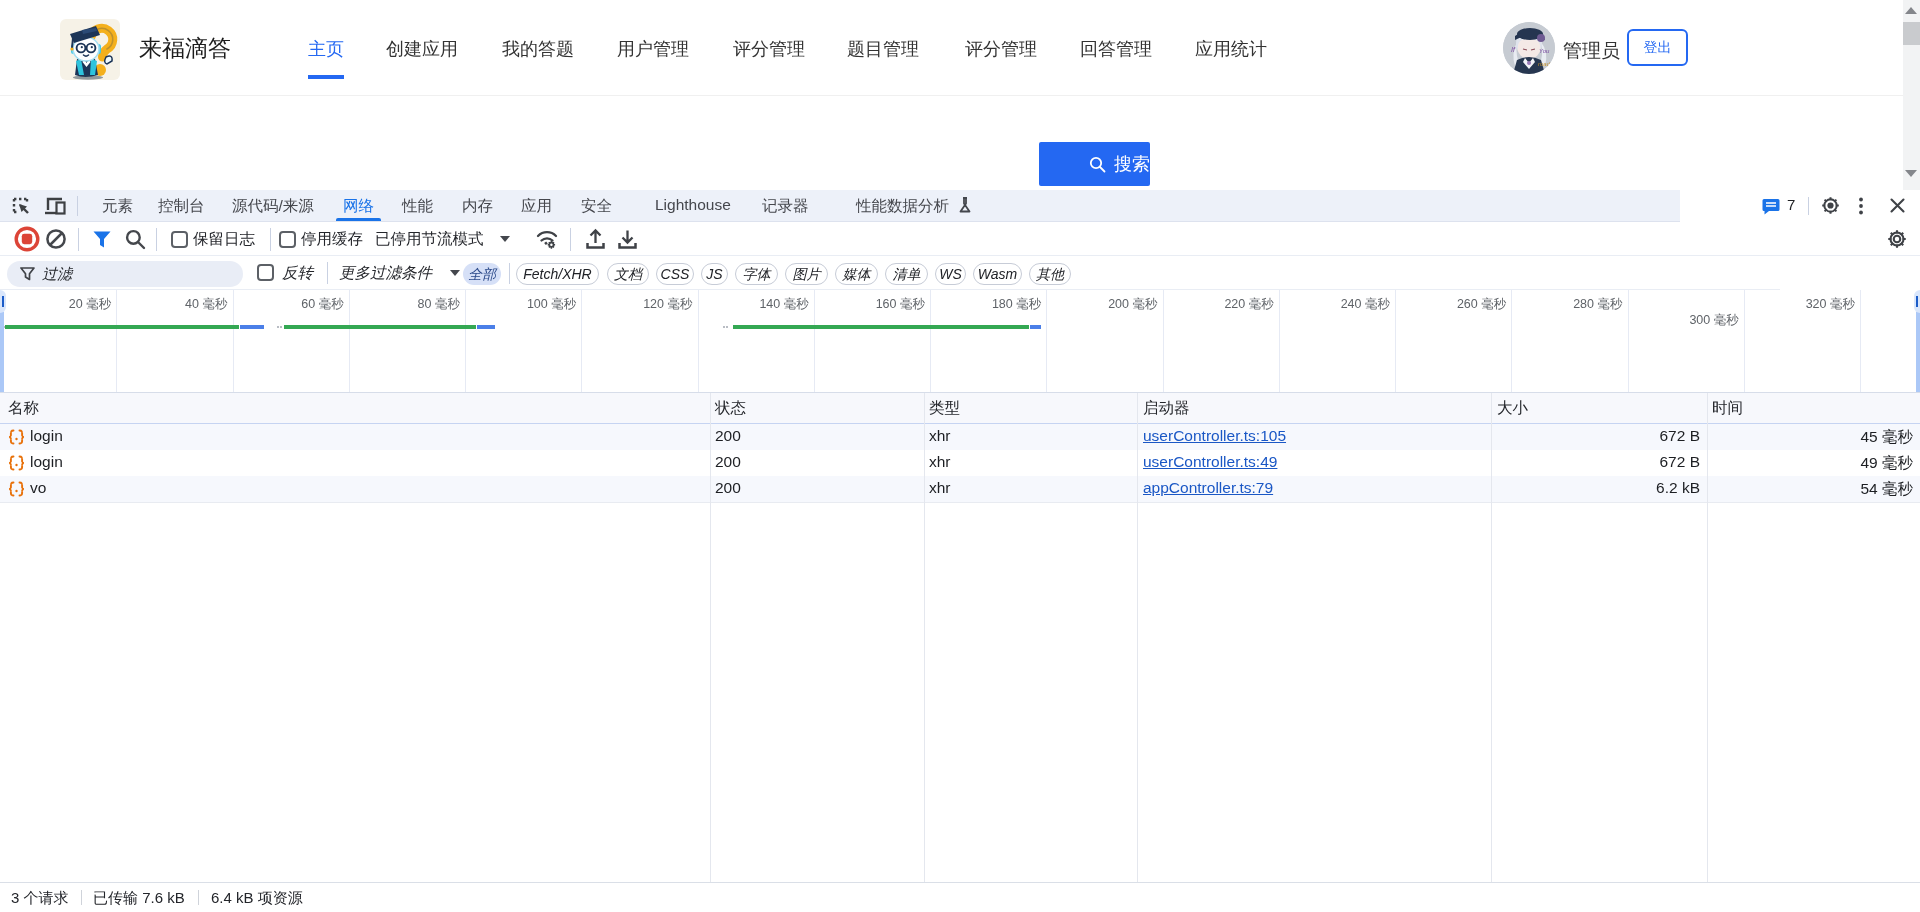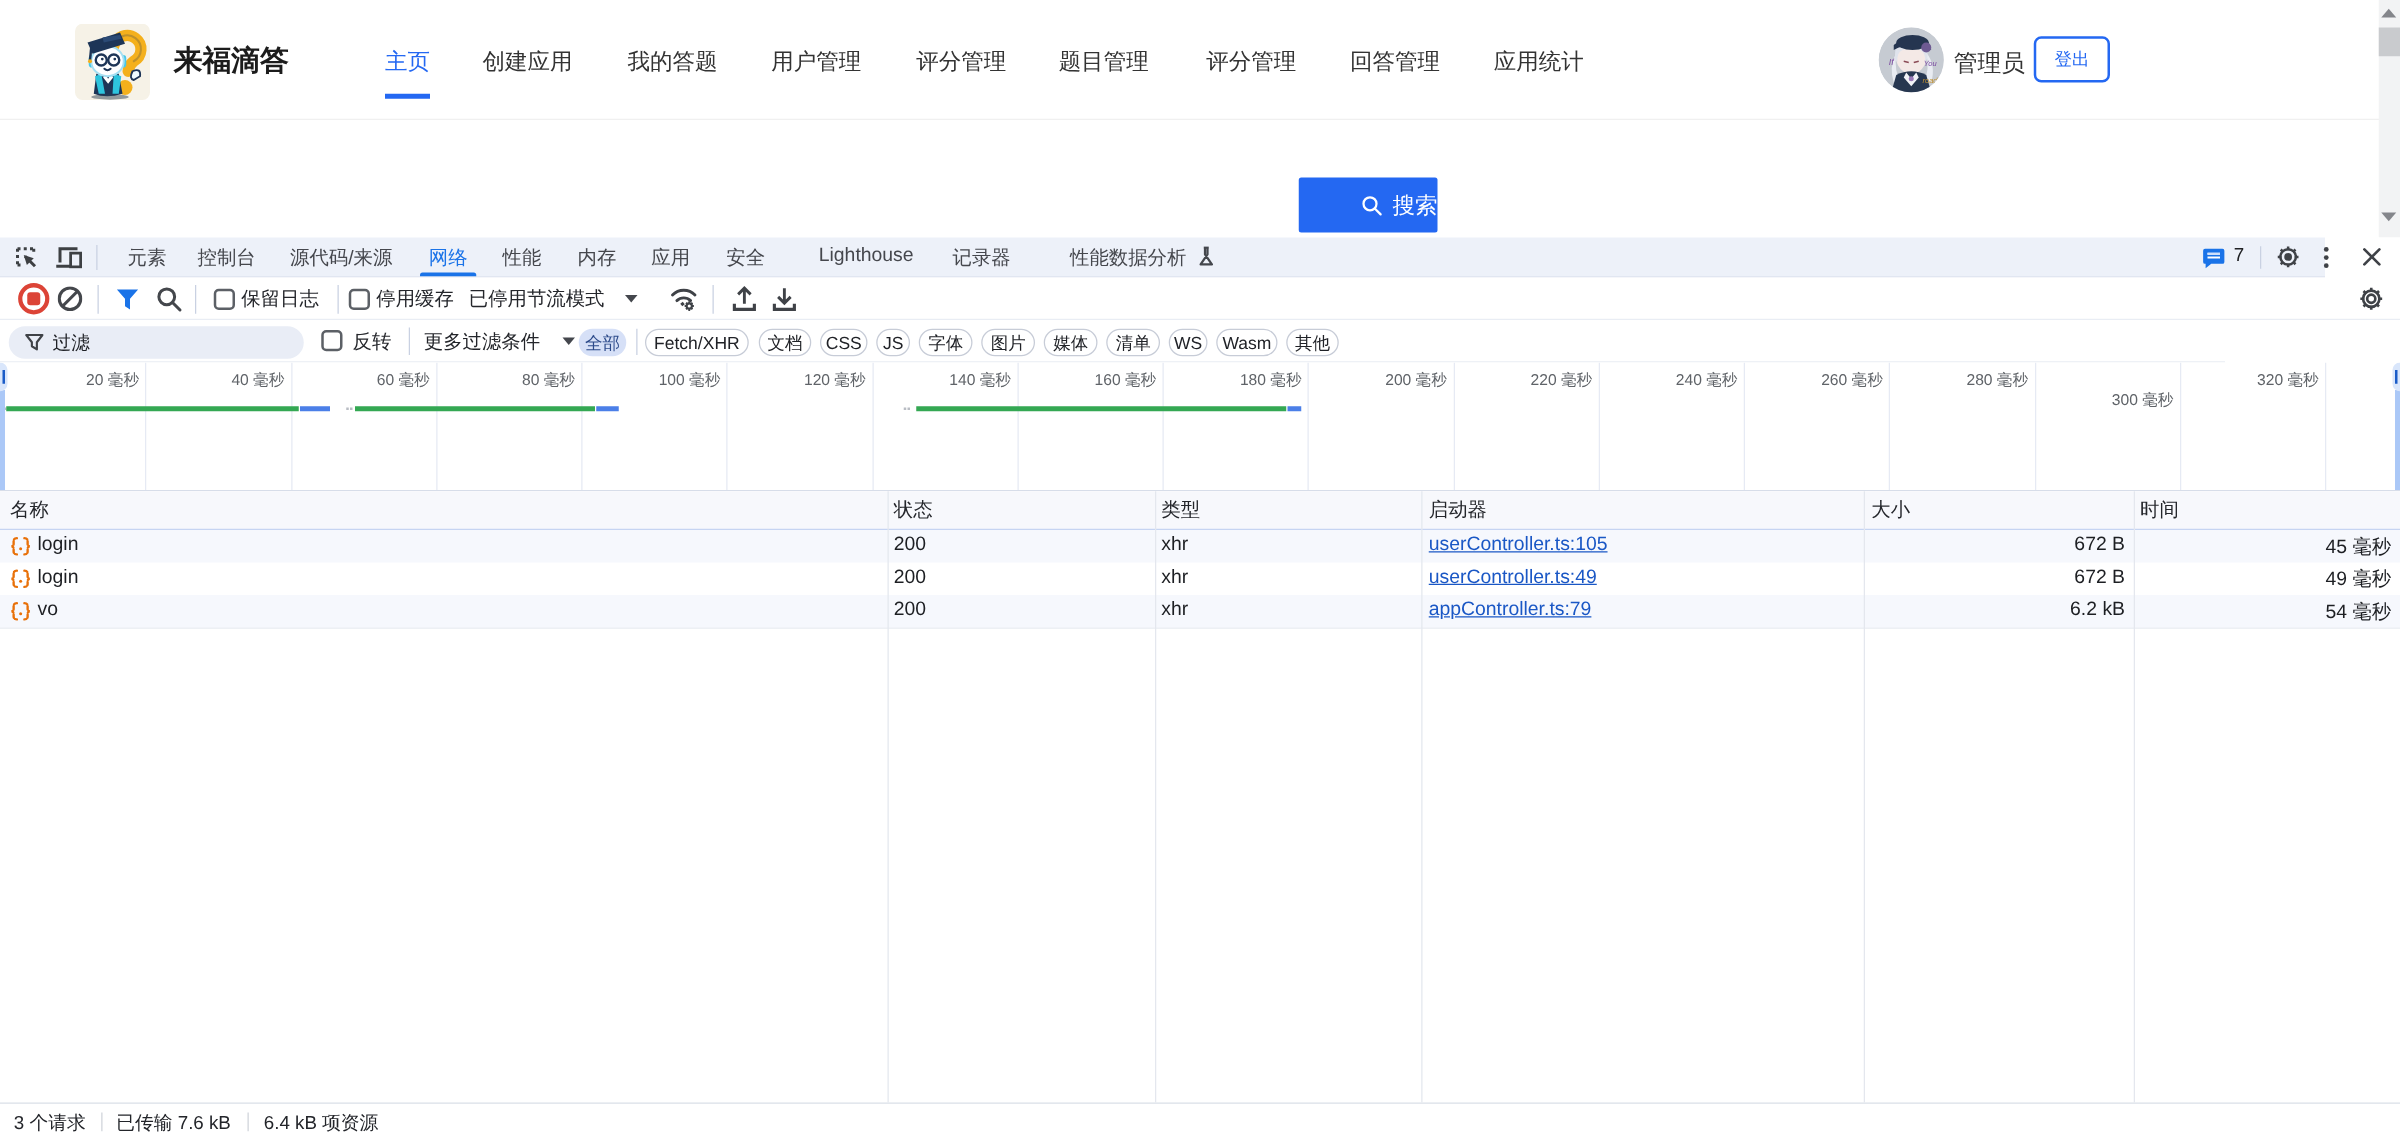--- a/index.html
+++ b/index.html
@@ -4,21 +4,21 @@
 <style>
   * { margin:0; padding:0; box-sizing:border-box; }
   html,body { width:1920px; height:912px; overflow:hidden; }
   body { font-family:"Liberation Sans","DejaVu Sans",sans-serif; color:#202124; background:#fff; position:relative; }
   .abs { position:absolute; }
 
   
   #page { position:absolute; left:0; top:0; width:1920px; height:190px; background:#fff; }
   #page-header { position:absolute; left:0; top:0; width:1920px; height:96px; background:#fff; border-bottom:1px solid #f0f0f0; }
   #logo { position:absolute; left:60px; top:19px; width:60px; height:61px; border-radius:6px; overflow:hidden; }
-  #brand-title { position:absolute; left:139px; top:33px; font-size:23px; font-weight:700; color:#1c1c1c; }
+  #brand-title { position:absolute; left:139px; top:33px; font-size:23px; font-weight:400; color:#1c1c1c; }
   .nav-item { position:absolute; top:37px; height:24px; font-size:18px; color:#333; white-space:nowrap; cursor:pointer; }
   .nav-item.active { color:#2468f2; }
   #nav-underline { position:absolute; left:308px; top:75px; width:36px; height:4px; background:#2468f2; }
   #avatar { position:absolute; left:1503px; top:22px; width:52px; height:52px; border-radius:50%; overflow:hidden; background:#c6cbd2; }
   #user-name { position:absolute; left:1563px; top:38px; font-size:19px; color:#333; }
   #logout-btn { position:absolute; left:1627px; top:29px; width:61px; height:37px; border:2px solid #2468f2; border-radius:6px; color:#2468f2; font-size:14px; text-align:center; line-height:33px; background:#fff; cursor:pointer; }
 
   
   #search-input { position:absolute; left:750px; top:142px; width:289px; height:44px; background:#f2f3f5; border:none; font-size:17px; padding:0 16px; color:#333; outline:none; }
   #search-input::placeholder { color:#b2b6bf; }
@@ -34,35 +34,35 @@
   
   #page-scrollbar { position:absolute; left:1903px; top:0; width:17px; height:190px; background:#f2f3f4; }
   #page-scrollbar .thumb { position:absolute; left:0; top:22px; width:17px; height:23px; background:#c9cbce; }
   .tri-up { width:0; height:0; border-left:6px solid transparent; border-right:6px solid transparent; border-bottom:7px solid #84868b; position:absolute; left:2px; top:7px; }
   .tri-down { width:0; height:0; border-left:6px solid transparent; border-right:6px solid transparent; border-top:7px solid #84868b; position:absolute; left:2px; top:170px; }
 
   
   #devtools { position:absolute; left:0; top:190px; width:1920px; height:722px; background:#fff; }
 
   
-  #dt-tabbar { position:absolute; left:0; top:0; width:1860px; height:32px; background:#edf1f9; border-bottom:1px solid #dde2ee; }
+  #dt-tabbar { position:absolute; left:0; top:0; width:1680px; height:32px; background:#edf1f9; border-bottom:1px solid #dde2ee; }
   .dt-tab { position:absolute; top:6px; height:20px; font-size:15.5px; color:#45474d; white-space:nowrap; cursor:pointer; }
   .dt-tab.active { color:#1a73e8; }
   #net-underline { position:absolute; left:336px; top:28px; width:45px; height:3px; border-radius:2px 2px 0 0; background:#1a73e8; }
   .vsep { position:absolute; width:1px; background:#c9d1e2; }
   #issues-count { position:absolute; left:1787px; top:6px; font-size:15px; color:#202124; }
 
   
   #dt-toolbar { position:absolute; left:0; top:32px; width:1920px; height:34px; background:#fff; border-bottom:1px solid #e9edf4; }
   .chk { position:absolute; width:17px; height:17px; border:2px solid #5c6066; border-radius:4px; background:#fff; cursor:pointer; }
   .tool-label { position:absolute; font-size:15.5px; color:#24262b; white-space:nowrap; }
   .caret { position:absolute; width:0; height:0; border-left:5.5px solid transparent; border-right:5.5px solid transparent; border-top:6px solid #44474d; }
 
   
-  #dt-filterbar { position:absolute; left:0; top:66px; width:1780px; height:34px; background:#fff; border-bottom:1px solid #e9edf4; }
+  #dt-filterbar { position:absolute; left:0; top:66px; width:1780px; height:34px; background:#fff; border-bottom:1px solid #e9edf4;font-style:italic; }
   #filter-input { position:absolute; left:7px; top:5px; width:236px; height:26px; border-radius:13px; background:#e9edf6; }
   #filter-input svg { position:absolute; left:13px; top:6px; }
   #filter-input .ph { position:absolute; left:35px; top:4px; font-size:15px; color:#1f2126; }
   .chip { position:absolute; top:7px; height:22px; border:1px solid #c7ccd7; border-radius:11px; background:#fff; font-size:14px; color:#202227; text-align:center; line-height:20px; cursor:pointer; white-space:nowrap; }
   .chip.sel { border:none; background:#d6e0f7; color:#2c4a8a; line-height:22px; }
 
   
   #dt-overview { position:absolute; left:0; top:100px; width:1920px; height:103px; background:#fff; border-bottom:1px solid #d7dde9; overflow:hidden; }
   .grid-v { position:absolute; top:0; width:1px; height:103px; background:#e6eaf4; }
   .ruler-lbl { position:absolute; top:6px; font-size:12.5px; color:#5f6368; white-space:nowrap; }

